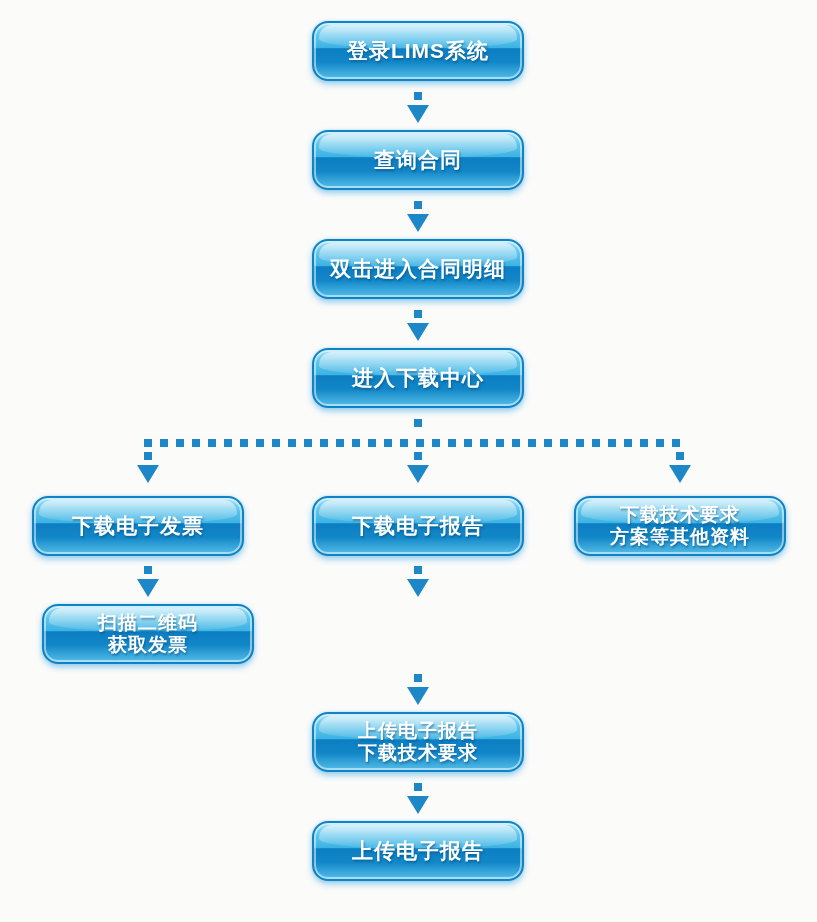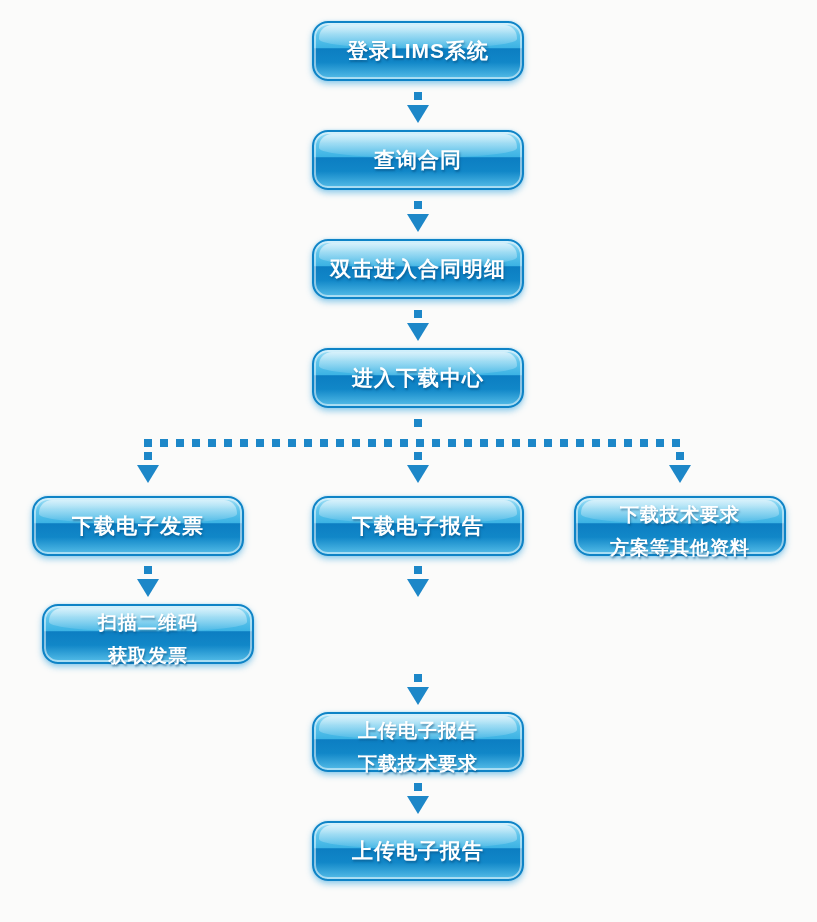--- a/index.html
+++ b/index.html
@@ -47,21 +47,21 @@
     pointer-events: none;
   }
   .node .line {
     position: relative;
     z-index: 1;
     font-size: 21px;
     letter-spacing: 1px;
     line-height: 1.15;
     white-space: nowrap;
   }
-  .node.two .line { font-size: 19px; margin-top: 11px; }
+  .node.two .line { font-size: 19px; }
 
   
   .v-conn {
     position: absolute;
     width: 22px;
     display: flex;
     flex-direction: column;
     align-items: center;
   }
   .dot {

